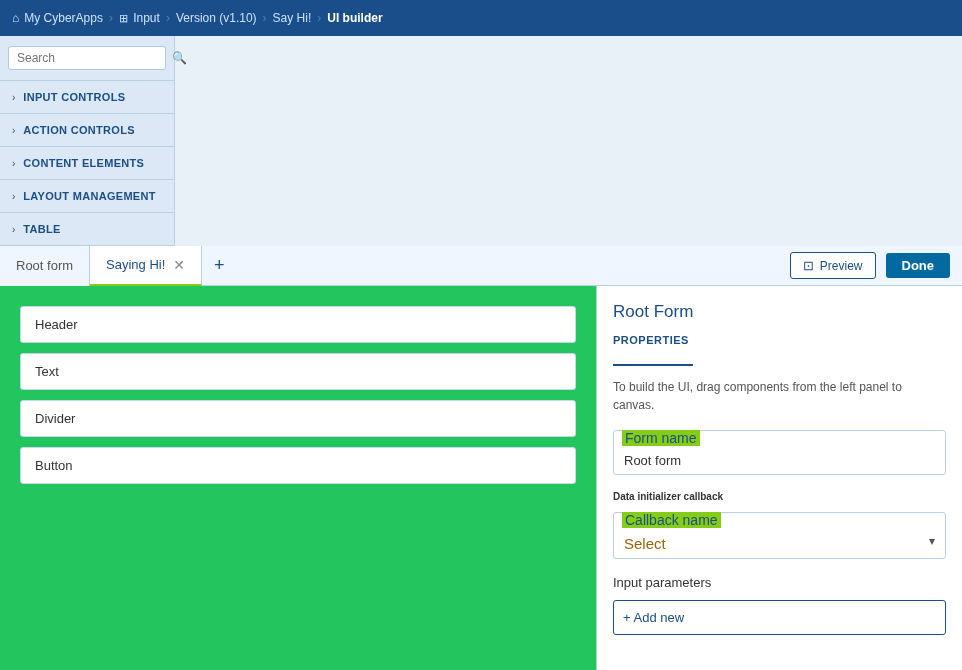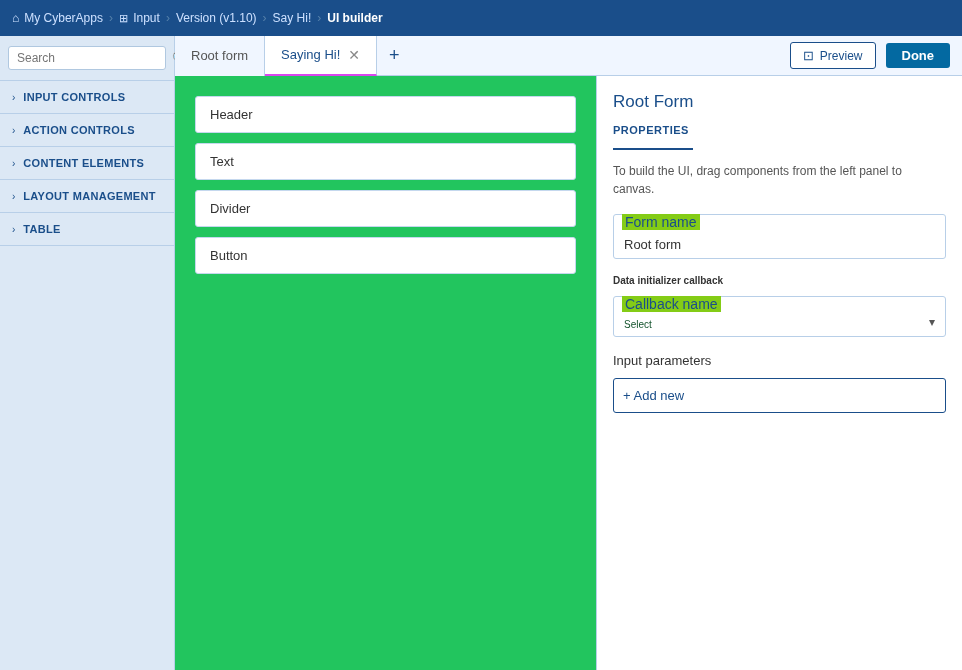--- a/index.html
+++ b/index.html
@@ -5,63 +5,63 @@
     * { box-sizing: border-box; margin: 0; padding: 0; }
     body { font-family: -apple-system, BlinkMacSystemFont, 'Segoe UI', Arial, sans-serif; font-size: 13px; background: #e8f0f8; color: #333; width: 962px; height: 670px; overflow: hidden; }
 
     
     .topbar { height: 36px; background: #1a4e8a; display: flex; align-items: center; padding: 0 12px; gap: 6px; }
     .topbar-item { color: #cce0ff; font-size: 12px; display: flex; align-items: center; gap: 5px; }
     .topbar-item.active { color: #fff; font-weight: 600; }
     .topbar-sep { color: #5580aa; font-size: 12px; }
 
     
-    .main-layout { display: flex; height: calc(670px - 36px); }
+    .main-layout { display: flex; height: calc(670px - 36px); flex-direction: column; }
 
     
     .sidebar { width: 175px; background: #dce8f5; border-right: 1px solid #b8cfe8; display: flex; flex-direction: column; flex-shrink: 0; }
     .search-box { padding: 10px 8px; border-bottom: 1px solid #b8cfe8; }
     .search-input-wrapper { display: flex; align-items: center; background: #fff; border: 1px solid #b0c8e0; border-radius: 3px; padding: 4px 8px; }
     .search-input-wrapper input { border: none; outline: none; font-size: 12px; flex: 1; background: transparent; color: #333; }
     .search-icon { color: #1a4e8a; font-size: 12px; cursor: pointer; }
     .sidebar-section { border-bottom: 1px solid #b8cfe8; }
     .sidebar-section-header { display: flex; align-items: center; padding: 10px 12px; cursor: pointer; user-select: none; }
     .sidebar-section-arrow { color: #1a4e8a; font-size: 10px; margin-right: 8px; }
     .sidebar-section-label { font-size: 11px; font-weight: 700; color: #1a4e8a; letter-spacing: 0.3px; text-transform: uppercase; }
 
     
     .content-area { flex: 1; display: flex; flex-direction: column; min-width: 0; border-radius: 15px; }
 
     
     .tab-bar { display: flex; align-items: center; background: #f0f6ff; border-bottom: 1px solid #b8cfe8; height: 40px; padding-left: 0; }
     .tab { display: flex; align-items: center; padding: 0 16px; height: 40px; font-size: 13px; cursor: pointer; border-right: 1px solid #b8cfe8; background: #f0f6ff; color: #555; gap: 8px; }
-    .tab.active { background: #fff; color: #1a4e8a; font-weight: 500; border-bottom: 2px solid #d946ef; align-items: center; }
+    .tab.active { background: #fff; color: #1a4e8a; font-weight: 500; border-bottom: 2px solid #84cc16; align-items: center; }
     .tab-close { color: #888; font-size: 14px; line-height: 1; cursor: pointer; }
     .tab-add { padding: 0 12px; height: 40px; display: flex; align-items: center; color: #1a4e8a; font-size: 18px; cursor: pointer; }
 
     
     .toolbar-right { margin-left: auto; display: flex; align-items: center; gap: 10px; padding-right: 12px; height: 40px; }
     .preview-btn { display: flex; align-items: center; gap: 6px; padding: 5px 12px; border: 1px solid #1a4e8a; border-radius: 3px; color: #1a4e8a; background: #fff; cursor: pointer; font-size: 12px; }
     .done-btn { padding: 5px 16px; background: #0369a1; color: #fff; border: none; border-radius: 3px; cursor: pointer; font-size: 13px; font-weight: 600; }
 
     
     .canvas-and-props { display: flex; flex: 1; overflow: hidden; }
     .canvas { flex: 1; background: #22c55e; padding: 20px; display: flex; flex-direction: column; gap: 10px; border-right: 1px solid #b8cfe8; overflow-y: auto; }
     .canvas-element { background: #fff; border: 1px solid #c5d8ee; border-radius: 3px; padding: 10px 14px; font-size: 13px; color: #333; cursor: pointer; }
 
     
     .properties-panel { width: 365px; background: #fff; padding: 16px; overflow-y: auto; flex-shrink: 0; }
     .panel-title { font-size: 17px; font-weight: 400; color: #1a4e8a; margin-bottom: 12px; }
-    .panel-section-label { font-size: 11px; font-weight: 700; letter-spacing: 0.5px; color: #1a4e8a; text-transform: uppercase; border-bottom: 2px solid #1a4e8a; padding-bottom: 12px; margin-bottom: 12px; width: 80px; }
+    .panel-section-label { font-size: 11px; font-weight: 700; letter-spacing: 0.5px; color: #1a4e8a; text-transform: uppercase; border-bottom: 2px solid #1a4e8a; padding-bottom: 18px; margin-bottom: 12px; width: 80px; }
     .panel-description { font-size: 12px; color: #555; margin-bottom: 16px; line-height: 1.5; }
     .field-group { margin-bottom: 16px; position: relative; border: 1px solid #b8cfe8; border-radius: 3px; padding: 8px 10px 6px; }
     .field-label { font-size: 14px; color: #1a4e8a; margin-bottom: 2px; position: absolute; top: -1px; left: 8px; background: #84cc16; padding: 0 3px; }
     .field-input { border: none; outline: none; font-size: 13px; color: #333; width: 100%; background: transparent; padding-top: 6px; }
     .select-wrapper { display: flex; align-items: center; }
-    .select-wrapper select { border: none; outline: none; font-size: 10px; color: #14532d; flex: 1; background: transparent; appearance: none; padding-top: 6px; cursor: pointer; }
+    .select-wrapper select { border: none; outline: none; font-size: 15px; color: #a16207; flex: 1; background: transparent; appearance: none; padding-top: 6px; cursor: pointer; }
     .select-arrow { color: #555; font-size: 12px; }
     .section-title { font-size: 13px; font-weight: 500; color: #333; margin-bottom: 10px; }
     .add-new-btn { width: 100%; padding: 9px; border: 1.5px solid #1a4e8a; border-radius: 3px; background: #fff; color: #1a4e8a; font-size: 13px; cursor: pointer; display: flex; align-items: center; justify-content: flex-start; gap: 6px; }
   </style>
 </head>
 <body>
 
 <div class="topbar">
   <span class="topbar-item">
     <span>⌂</span>

